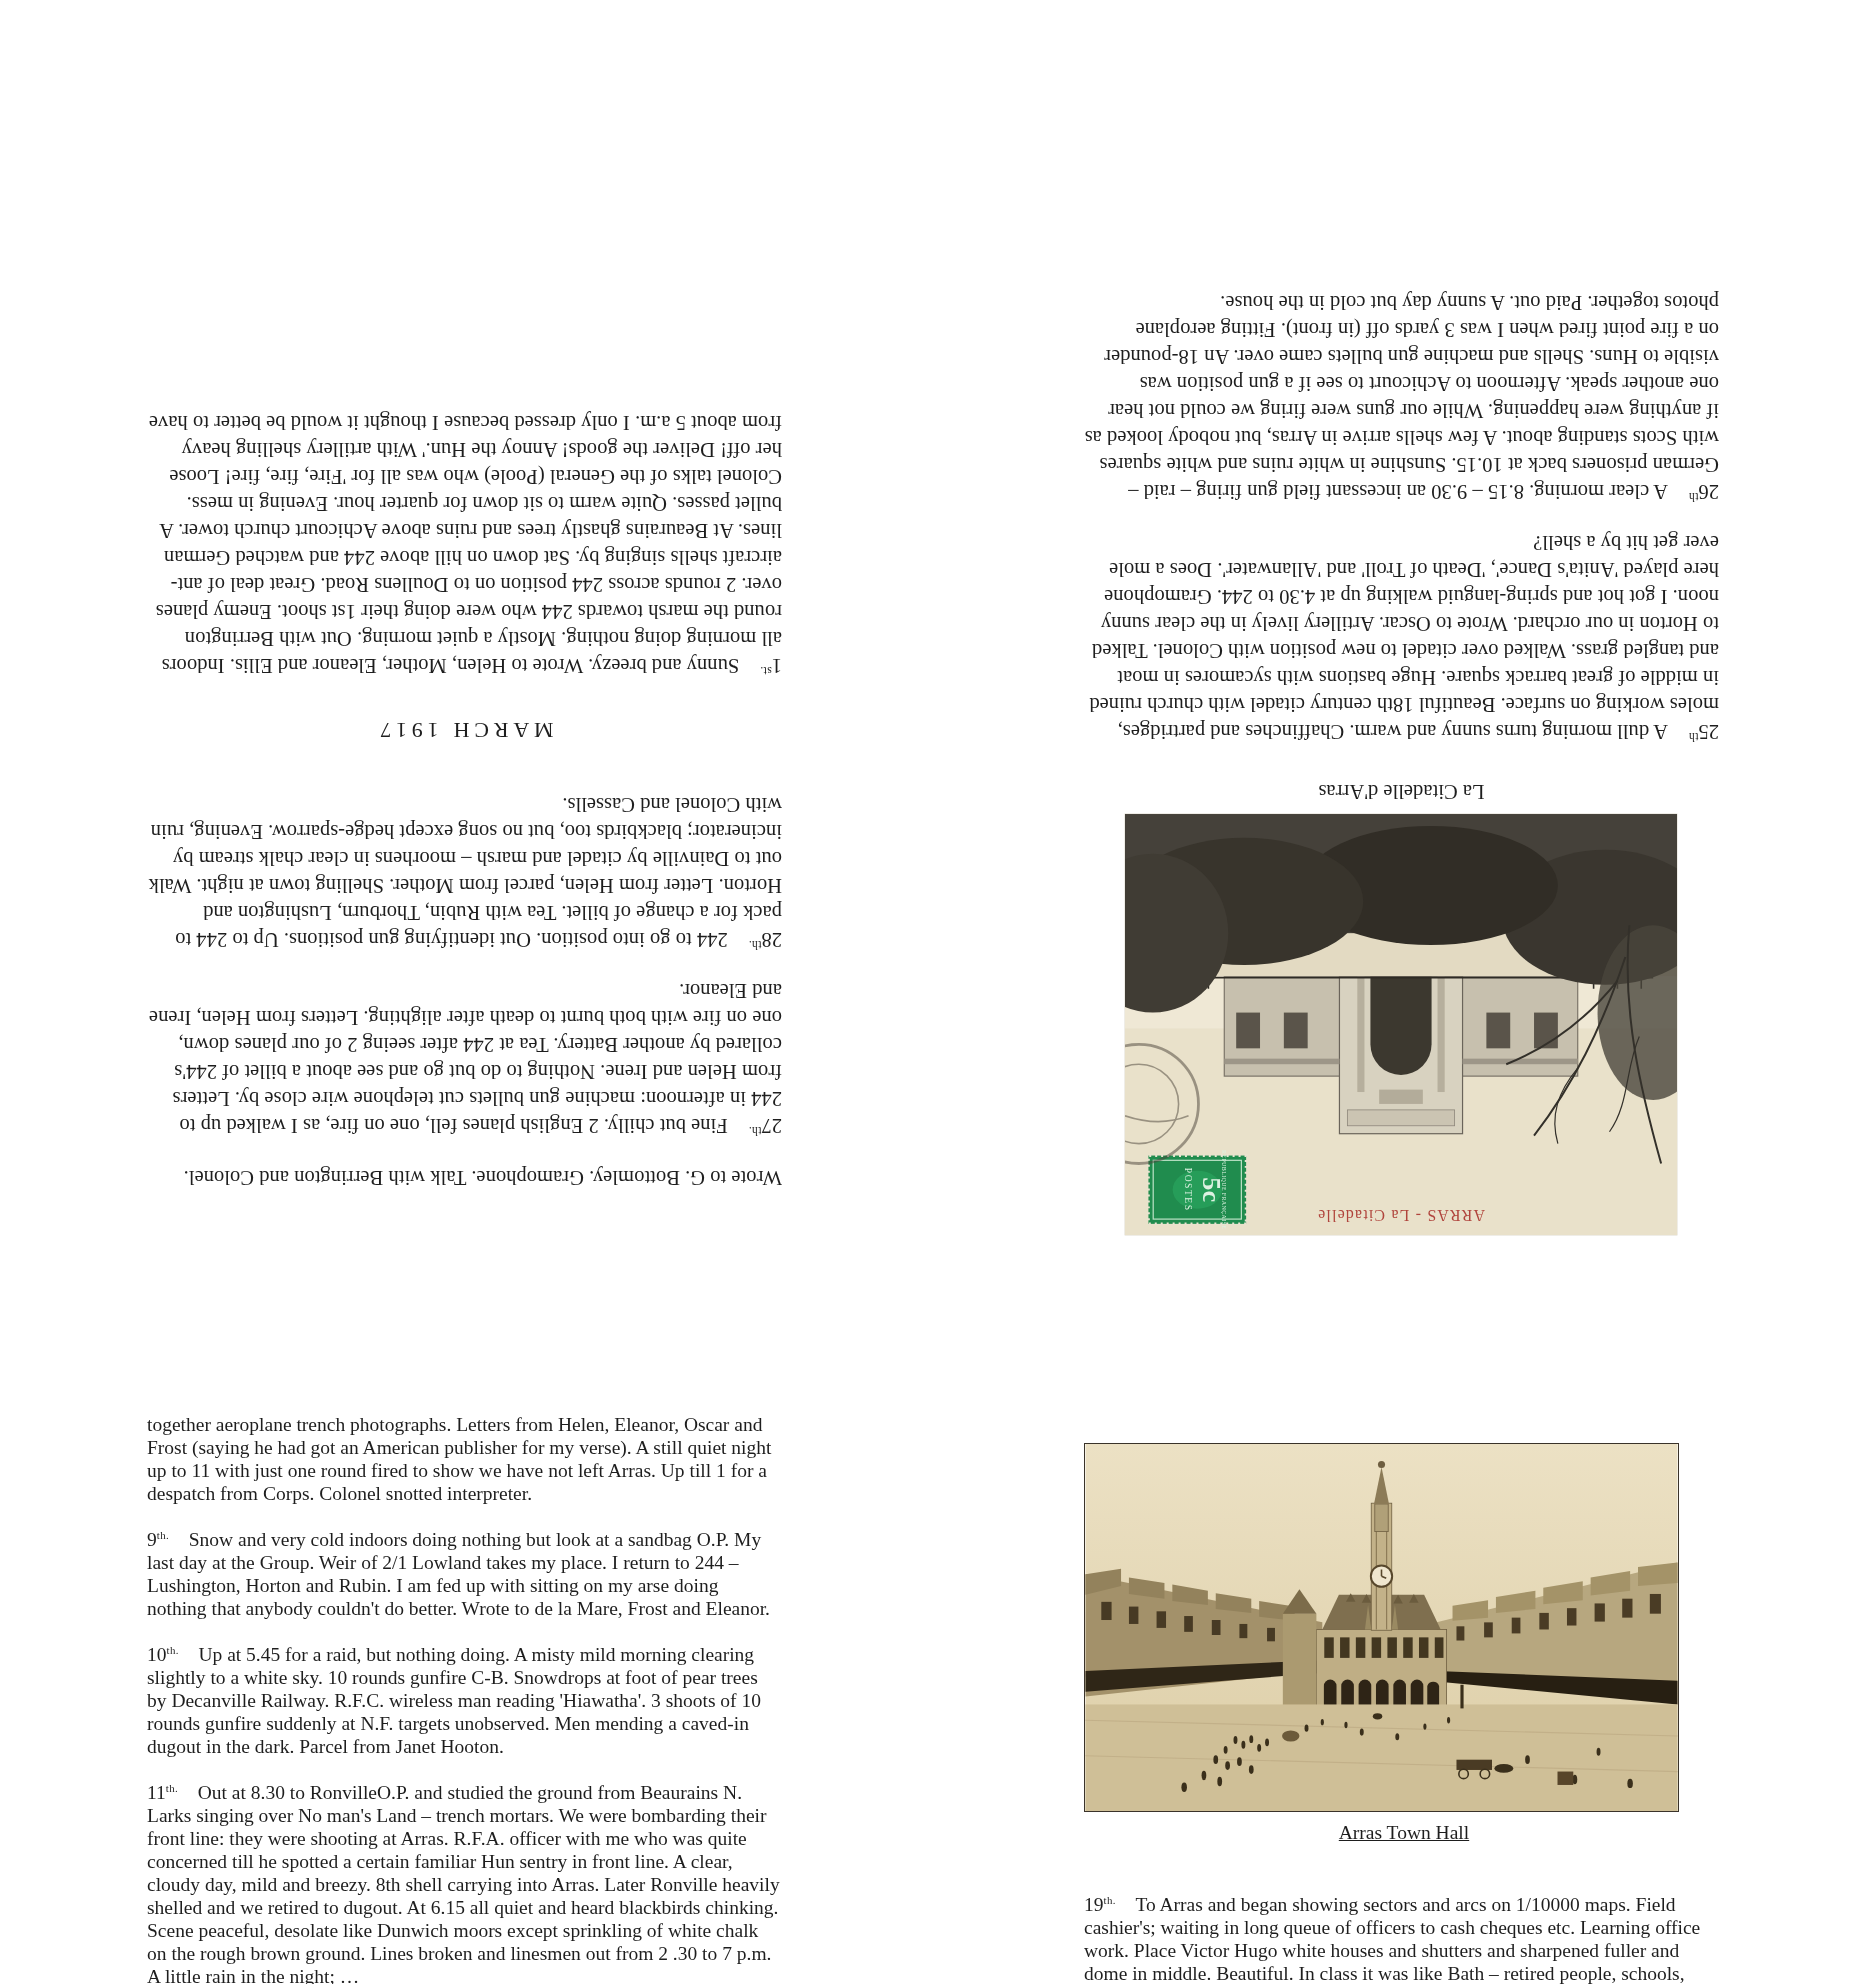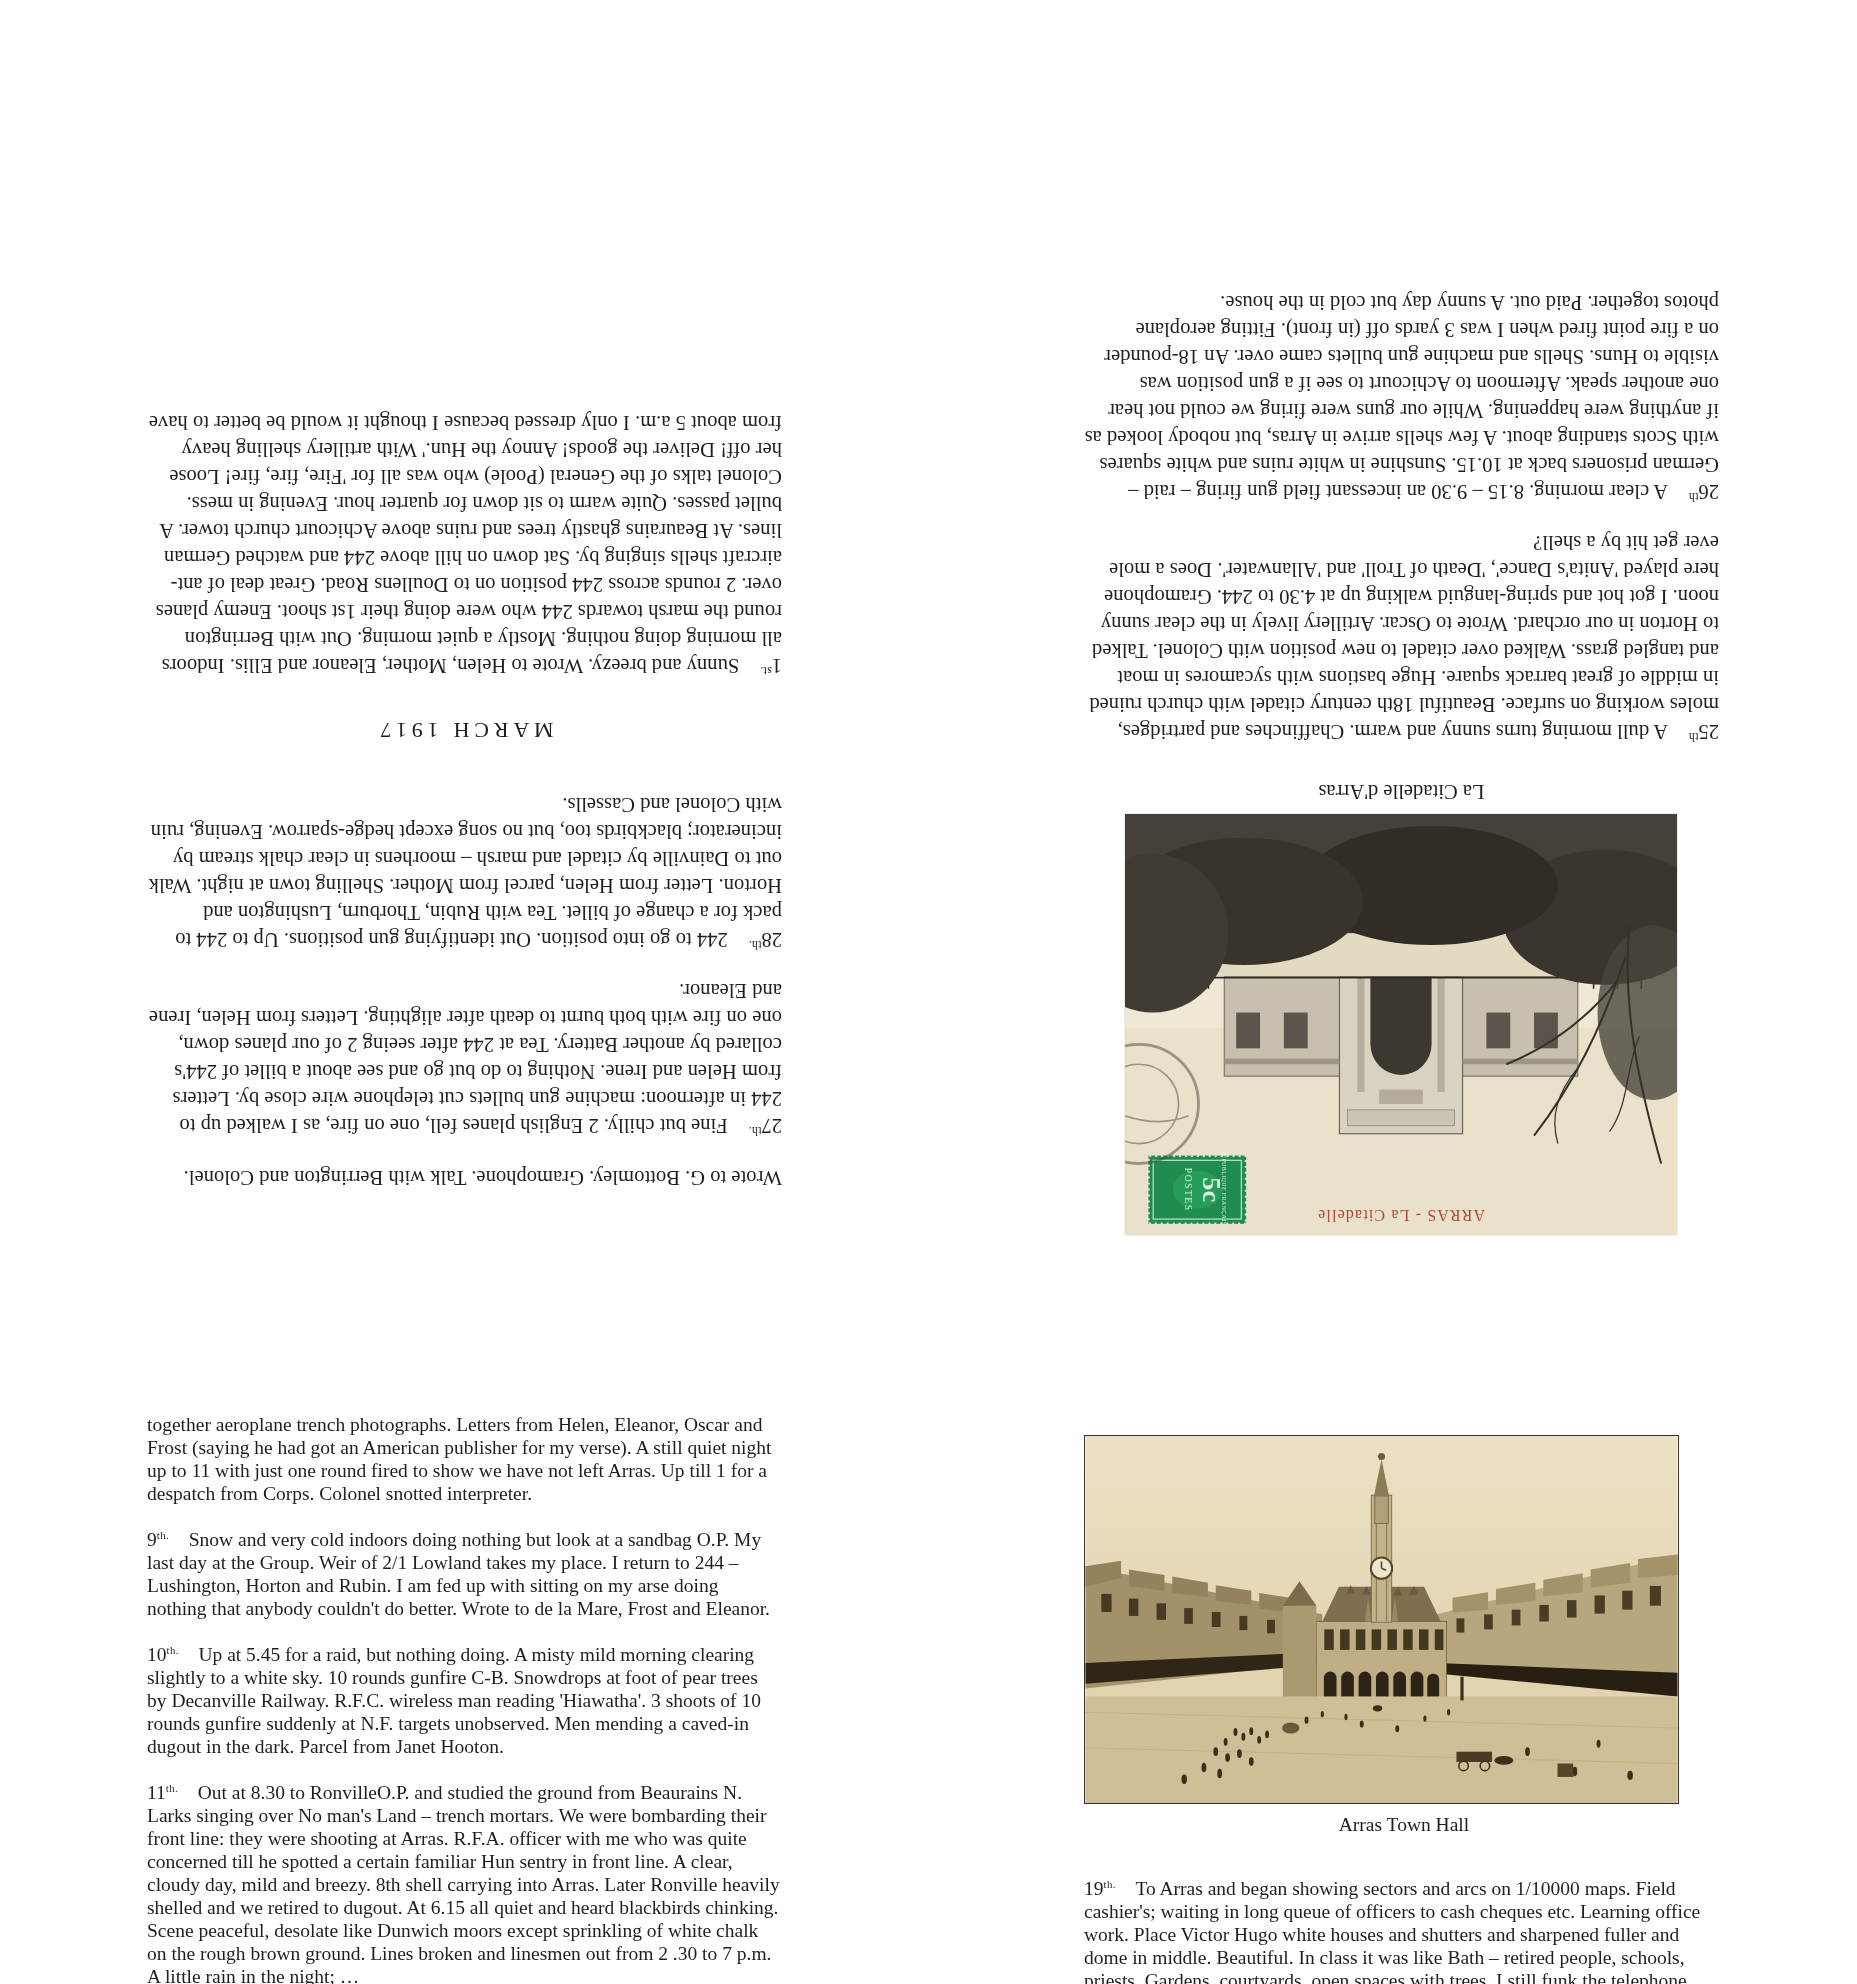--- a/index.html
+++ b/index.html
@@ -17,21 +17,21 @@
   .day sup{font-size:56%;line-height:0;vertical-align:super;letter-spacing:0.4px;}
   .march-heading{
     text-align:center;font-size:22px;letter-spacing:4.8px;
     margin:47px 0 38px 0;font-weight:normal;
   }
   figure{margin:0;padding:0;}
   figcaption{text-align:center;margin-top:8.7px;}
   .postcard-fig{width:552px;margin:0 auto;}
   .postcard-svg{display:block;width:552px;height:421px;background:#efe8d5;
     box-shadow:0 0 0 0.4px #d8d2c2;}
-  .townhall-fig{width:640px;margin:8px auto;}
+  .townhall-fig{width:640px;margin:16px auto;text-decoration:underline;}
   .townhall-svg{display:block;width:595px;height:369px;border:1.2px solid #3a332a;box-sizing:border-box;}
   .figure-gap{height:33px;}
 </style>
 </head>
 <body>
 
 <div id="page-top-left" class="page top-page rot180" style="left:147px;top:119px;height:1072px;">
   <div>
       <p class="para">Wrote to G. Bottomley. Gramophone. Talk with Berrington and Colonel.</p>
       <p class="para"><span class="day">27<sup>th.</sup></span>  Fine but chilly. 2 English planes fell, one on fire, as I walked up to 244 in afternoon: machine gun bullets cut telephone wire close by. Letters from Helen and Irene. Nothing to do but go and see about a billet of 244's collared by another Battery. Tea at 244 after seeing 2 of our planes down, one on fire with both burnt to death after alighting. Letters from Helen, Irene and Eleanor.</p>

